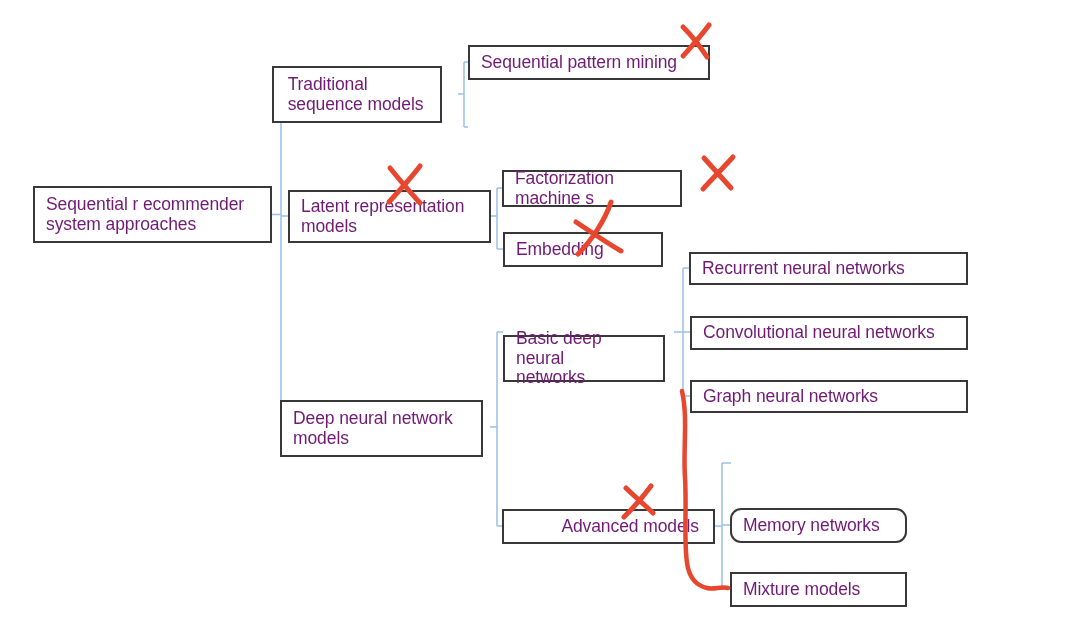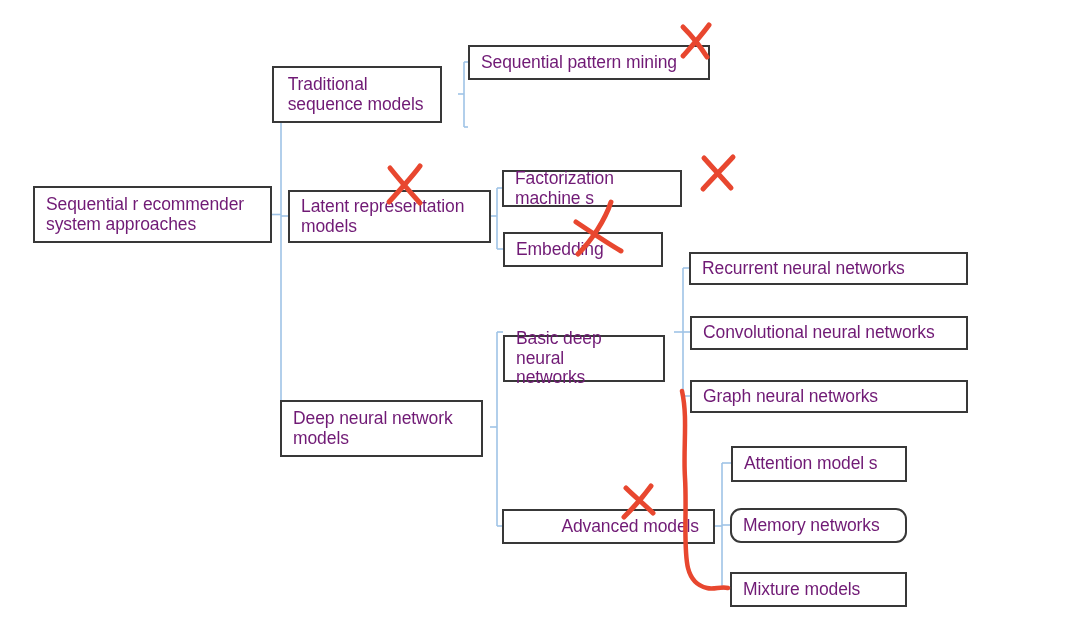--- a/index.html
+++ b/index.html
@@ -121,23 +121,20 @@
   </div>
 
   <div class="node" style="left:690px;top:316px;width:278px;height:34px;text-align:right;">
     <span>Convolutional neural networks</span>
   </div>
 
   <div class="node" style="left:690px;top:380px;width:278px;height:33px;align-items:center;">
     <span>Graph neural networks</span>
   </div>
 
-  <div class="node" style="left:731px;top:446px;width:176px;height:36px;">
-    <span>Attention model s</span>
-  </div>
 
   <div class="node" style="left:730px;top:508px;width:177px;height:35px;border-radius:11px;">
     <span>Memory networks</span>
   </div>
 
   <div class="node" style="left:730px;top:572px;width:177px;height:35px;">
     <span>Mixture models</span>
   </div>
 
   <svg class="layer" viewBox="0 0 1080 631">

